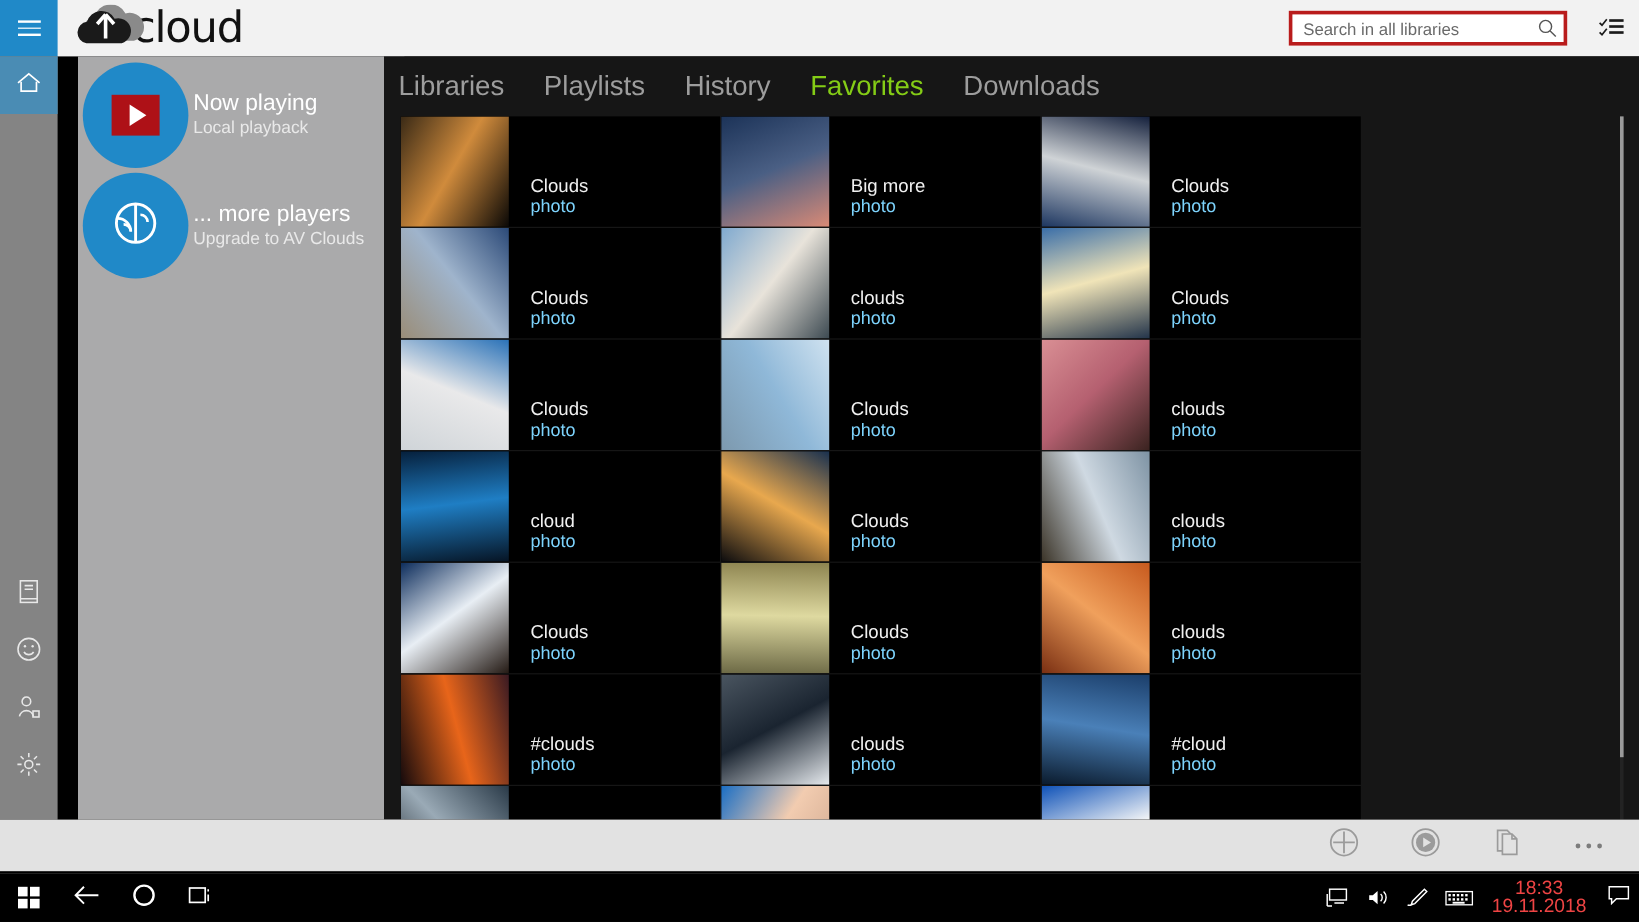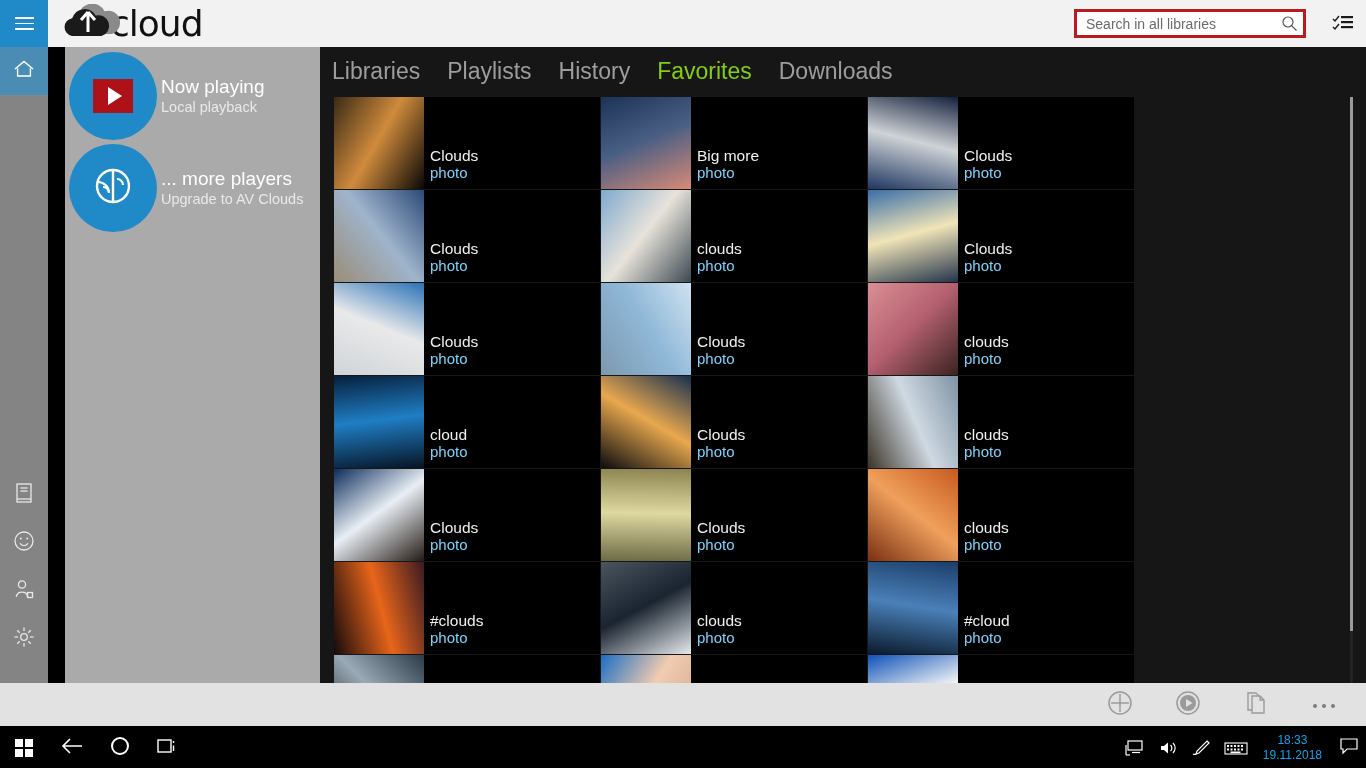--- a/index.html
+++ b/index.html
@@ -103,40 +103,40 @@
     font-family: "Liberation Sans", sans-serif;
   }
 
   
   .main {
     position: absolute; left: 320px; top: 47px; width: 1046px; height: 636px;
     background: #161616;
     overflow: hidden;
   }
   .tabs {
-    position: absolute; left: 12px; top: 11px; display: flex; align-items: center;
+    position: absolute; left: 12px; top: 11px; display: flex; align-items: center; gap: 6px;
   }
   .tab {
     font-size: 23px; color: #9d9d9d; margin-right: 27px;
     font-family: "Liberation Sans", sans-serif; cursor: default; white-space: nowrap;
   }
   .tab.active { color: #84cc16; }
 
   .grid {
     position: absolute; left: 14px; top: 50px; width: 804px;
     display: flex; flex-wrap: wrap;
   }
   .cell {
     width: 266px; height: 92px; margin: 0 1px 1px 0;
     background: #000; position: relative; overflow: hidden;
     display: flex;
   }
   .thumb { width: 90px; height: 92px; flex: 0 0 auto; position: relative; overflow: hidden; }
   .cell-meta {
-    position: absolute; left: 96px; bottom: 8px; right: 4px;
+    position: absolute; left: 108px; bottom: 8px; right: 4px;
   }
   .cell-title {
     font-size: 15.5px; color: #f0f0f0; line-height: 19px;
     font-family: "Liberation Sans", sans-serif; white-space: nowrap; overflow: hidden;
   }
   .cell-sub {
     font-size: 15px; color: #7dd3fc; line-height: 16px;
     font-family: "Liberation Sans", sans-serif;
   }
 
@@ -166,21 +166,21 @@
   
   .taskbar {
     position: absolute; left: 0; top: 728px; width: 1366px; height: 40px;
     background: #000;
   }
   .tb-left { position: absolute; left: 0; top: 0; height: 40px; display: flex; align-items: center; }
   .tb-btn { width: 48px; height: 40px; display: flex; align-items: center; justify-content: center; }
   .tb-right { position: absolute; right: 0; top: 0; height: 40px; display: flex; align-items: center; }
   .tb-ico { width: 34px; height: 40px; display: flex; align-items: center; justify-content: center; }
   .tb-clock {
-    color: #0ea5e9; font-size: 12px; line-height: 15px; text-align: center;
+    color: #ef4444; font-size: 16px; line-height: 15px; text-align: center;
     font-family: "Liberation Sans", sans-serif; padding: 0 10px;
   }
   .win-logo { width: 18px; height: 18px; position: relative; }
   .win-logo span { position: absolute; width: 8px; height: 8px; background: #fff; }
   .win-logo span:nth-child(1) { left: 0; top: 0; }
   .win-logo span:nth-child(2) { left: 10px; top: 0; }
   .win-logo span:nth-child(3) { left: 0; top: 10px; }
   .win-logo span:nth-child(4) { left: 10px; top: 10px; }
 </style>
 </head>

